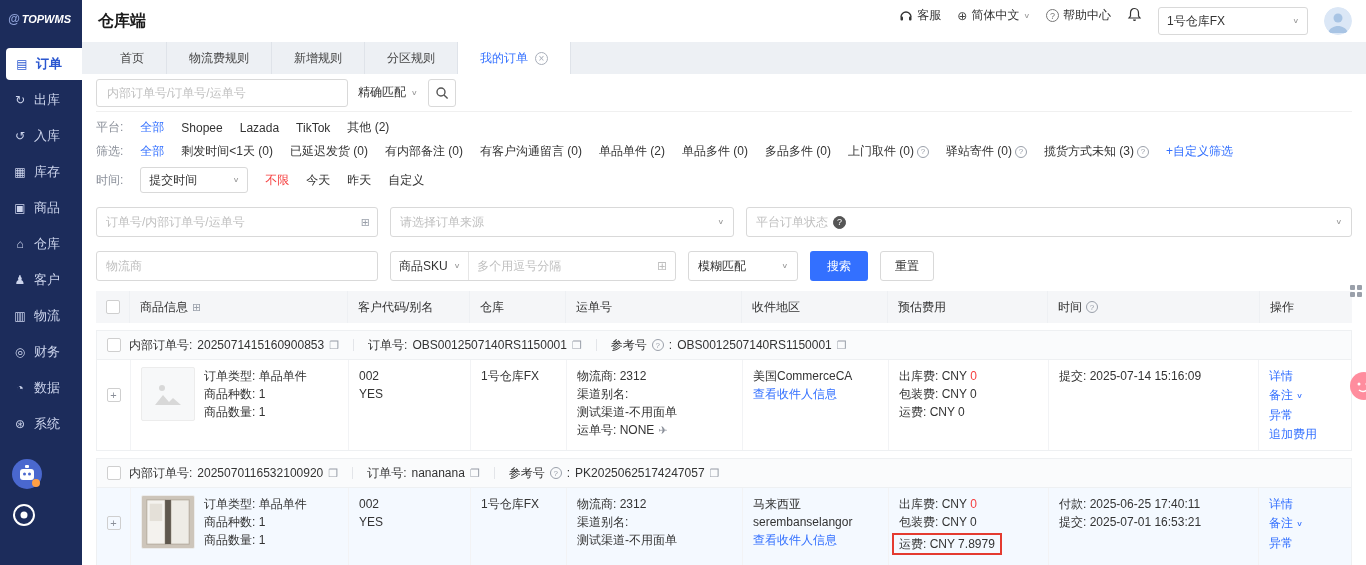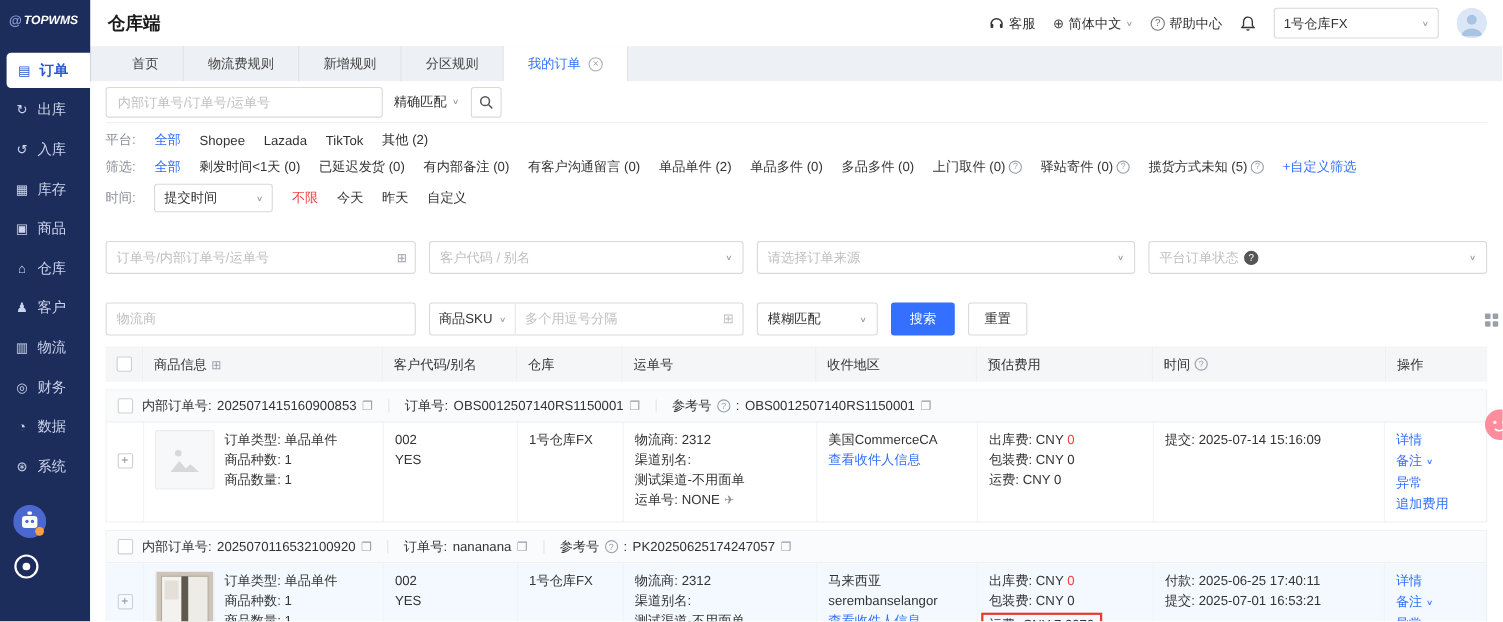--- a/index.html
+++ b/index.html
@@ -15,21 +15,21 @@
   .side-item{display:flex;align-items:center;gap:7px;height:32px;padding-left:13px;color:#ccd4ec;font-size:13px;cursor:pointer}
   .side-icon{width:14px;text-align:center;font-size:12px;font-style:normal}
   .side-item.active{background:#fff;color:#2b57d0;font-weight:bold;margin-left:6px;padding-left:9px;border-radius:4px 0 0 4px}
   .side-float{position:absolute;left:12px;bottom:38px;display:flex;flex-direction:column;gap:14px;align-items:flex-start}
   .float-btn{cursor:pointer;line-height:0}
 
   
   .main{flex:1;min-width:0;display:flex;flex-direction:column}
   .topbar{height:42px;background:#fff;display:flex;align-items:center;justify-content:space-between;padding:0 14px 0 16px}
   .topbar h1{font-size:16px;font-weight:bold;color:#1a1a1a}
-  .topbar-right{display:flex;align-items:center;gap:16px}
+  .topbar-right{display:flex;align-items:flex-start;gap:16px}
   .tb-item{display:flex;align-items:center;gap:4px;cursor:pointer;color:#333;white-space:nowrap}
   .glyph{font-size:12px;color:#444}
   .chev{font-size:9px;color:#999;transform:scaleY(.75);display:inline-block}
   .help-circle{width:13px;height:13px;border:1px solid #777;color:#777;border-radius:50%;font-size:9px;display:inline-flex;align-items:center;justify-content:center;flex-shrink:0}
   .help-circle.small{width:12px;height:12px;font-size:8px;border-color:#9aa0aa;color:#9aa0aa}
   .help-circle.dark{background:#555;border-color:#555;color:#fff}
   .wh-select{width:150px;height:28px;border:1px solid #d9d9d9;border-radius:3px;display:flex;align-items:center;justify-content:space-between;padding:0 8px;cursor:pointer;background:#fff}
   .avatar{width:28px;height:28px;border-radius:50%;overflow:hidden;cursor:pointer;line-height:0}
 
   
@@ -51,21 +51,21 @@
   .qs-btn{width:28px;height:28px;border:1px solid #d9d9d9;border-radius:3px;background:#fff;display:flex;align-items:center;justify-content:center;cursor:pointer}
 
   .filter-line{display:flex;align-items:center;gap:17px;margin-top:7px;white-space:nowrap}
   .fl-label{color:#8a8f99;flex-shrink:0}
   .fl-opt{color:#333;cursor:pointer;display:flex;align-items:center;gap:3px}
   .fl-opt.selected{color:#3370ff}
   .fl-opt.red{color:#f53f3f}
   .fl-custom{color:#3370ff;cursor:pointer}
   .mini-select{min-width:108px;height:26px;border:1px solid #d9d9d9;border-radius:3px;display:flex;align-items:center;justify-content:space-between;padding:0 8px;cursor:pointer;background:#fff;color:#333}
 
-  .form-row{display:flex;gap:12px;margin-top:26px;align-items:center}
+  .form-row{display:flex;gap:12px;margin-top:14px;align-items:center}
   .f-box{height:30px;border:1px solid #d9d9d9;border-radius:3px;background:#fff;display:flex;align-items:center;justify-content:space-between;padding:0 9px;cursor:pointer}
   .f-box .ph{color:#bfbfbf}
   .f-text{height:30px;border:1px solid #d9d9d9;border-radius:3px;padding:0 9px;font-size:12px;outline:none;color:#333;width:100%}
   .f-text::placeholder{color:#bfbfbf}
   .input-wrap{position:relative;display:flex;align-items:center}
   .input-wrap .multi-icon{position:absolute;right:8px;color:#9aa0aa;font-size:11px}
   .w1{width:282px}.w2{width:286px}.w3{width:344px}.w4{flex:1}
   .sku-group{width:286px;height:30px;border:1px solid #d9d9d9;border-radius:3px;display:flex;align-items:center;background:#fff}
   .sku-left{display:flex;align-items:center;gap:6px;padding:0 8px;border-right:1px solid #e6e6e6;height:100%;cursor:pointer;white-space:nowrap}
   .sku-right{flex:1;display:flex;align-items:center;justify-content:space-between;padding:0 8px;color:#bfbfbf}
@@ -286,21 +286,21 @@
         <span class="fl-opt">多品多件 (0)</span>
         <span class="fl-opt">
           <span>上门取件 (0)</span>
           <span class="help-circle small">?</span>
         </span>
         <span class="fl-opt">
           <span>驿站寄件 (0)</span>
           <span class="help-circle small">?</span>
         </span>
         <span class="fl-opt">
-          <span>揽货方式未知 (5)</span>
+          <span>揽货方式未知 (3)</span>
           <span class="help-circle small">?</span>
         </span>
         <span class="fl-custom">+自定义筛选</span>
       </div>
 
       <div class="filter-line">
         <span class="fl-label">时间:</span>
         <span class="mini-select">
           <span>提交时间</span>
           <span class="chev">∨</span>
@@ -308,24 +308,20 @@
         <span class="fl-opt red">不限</span>
         <span class="fl-opt">今天</span>
         <span class="fl-opt">昨天</span>
         <span class="fl-opt">自定义</span>
       </div>
 
       <div class="form-row">
         <span class="input-wrap w1">
           <input class="f-text" type="text" placeholder="订单号/内部订单号/运单号" style="">
           <span class="multi-icon">⊞</span>
-        </span>
-        <span class="f-box w2">
-          <span class="ph">客户代码 / 别名</span>
-          <span class="chev">∨</span>
         </span>
         <span class="f-box w3">
           <span class="ph">请选择订单来源</span>
           <span class="chev">∨</span>
         </span>
         <span class="f-box w4">
           <span style="display:flex;align-items:center;gap:5px">
             <span class="ph">平台订单状态</span>
             <span class="help-circle dark">?</span>
           </span>

